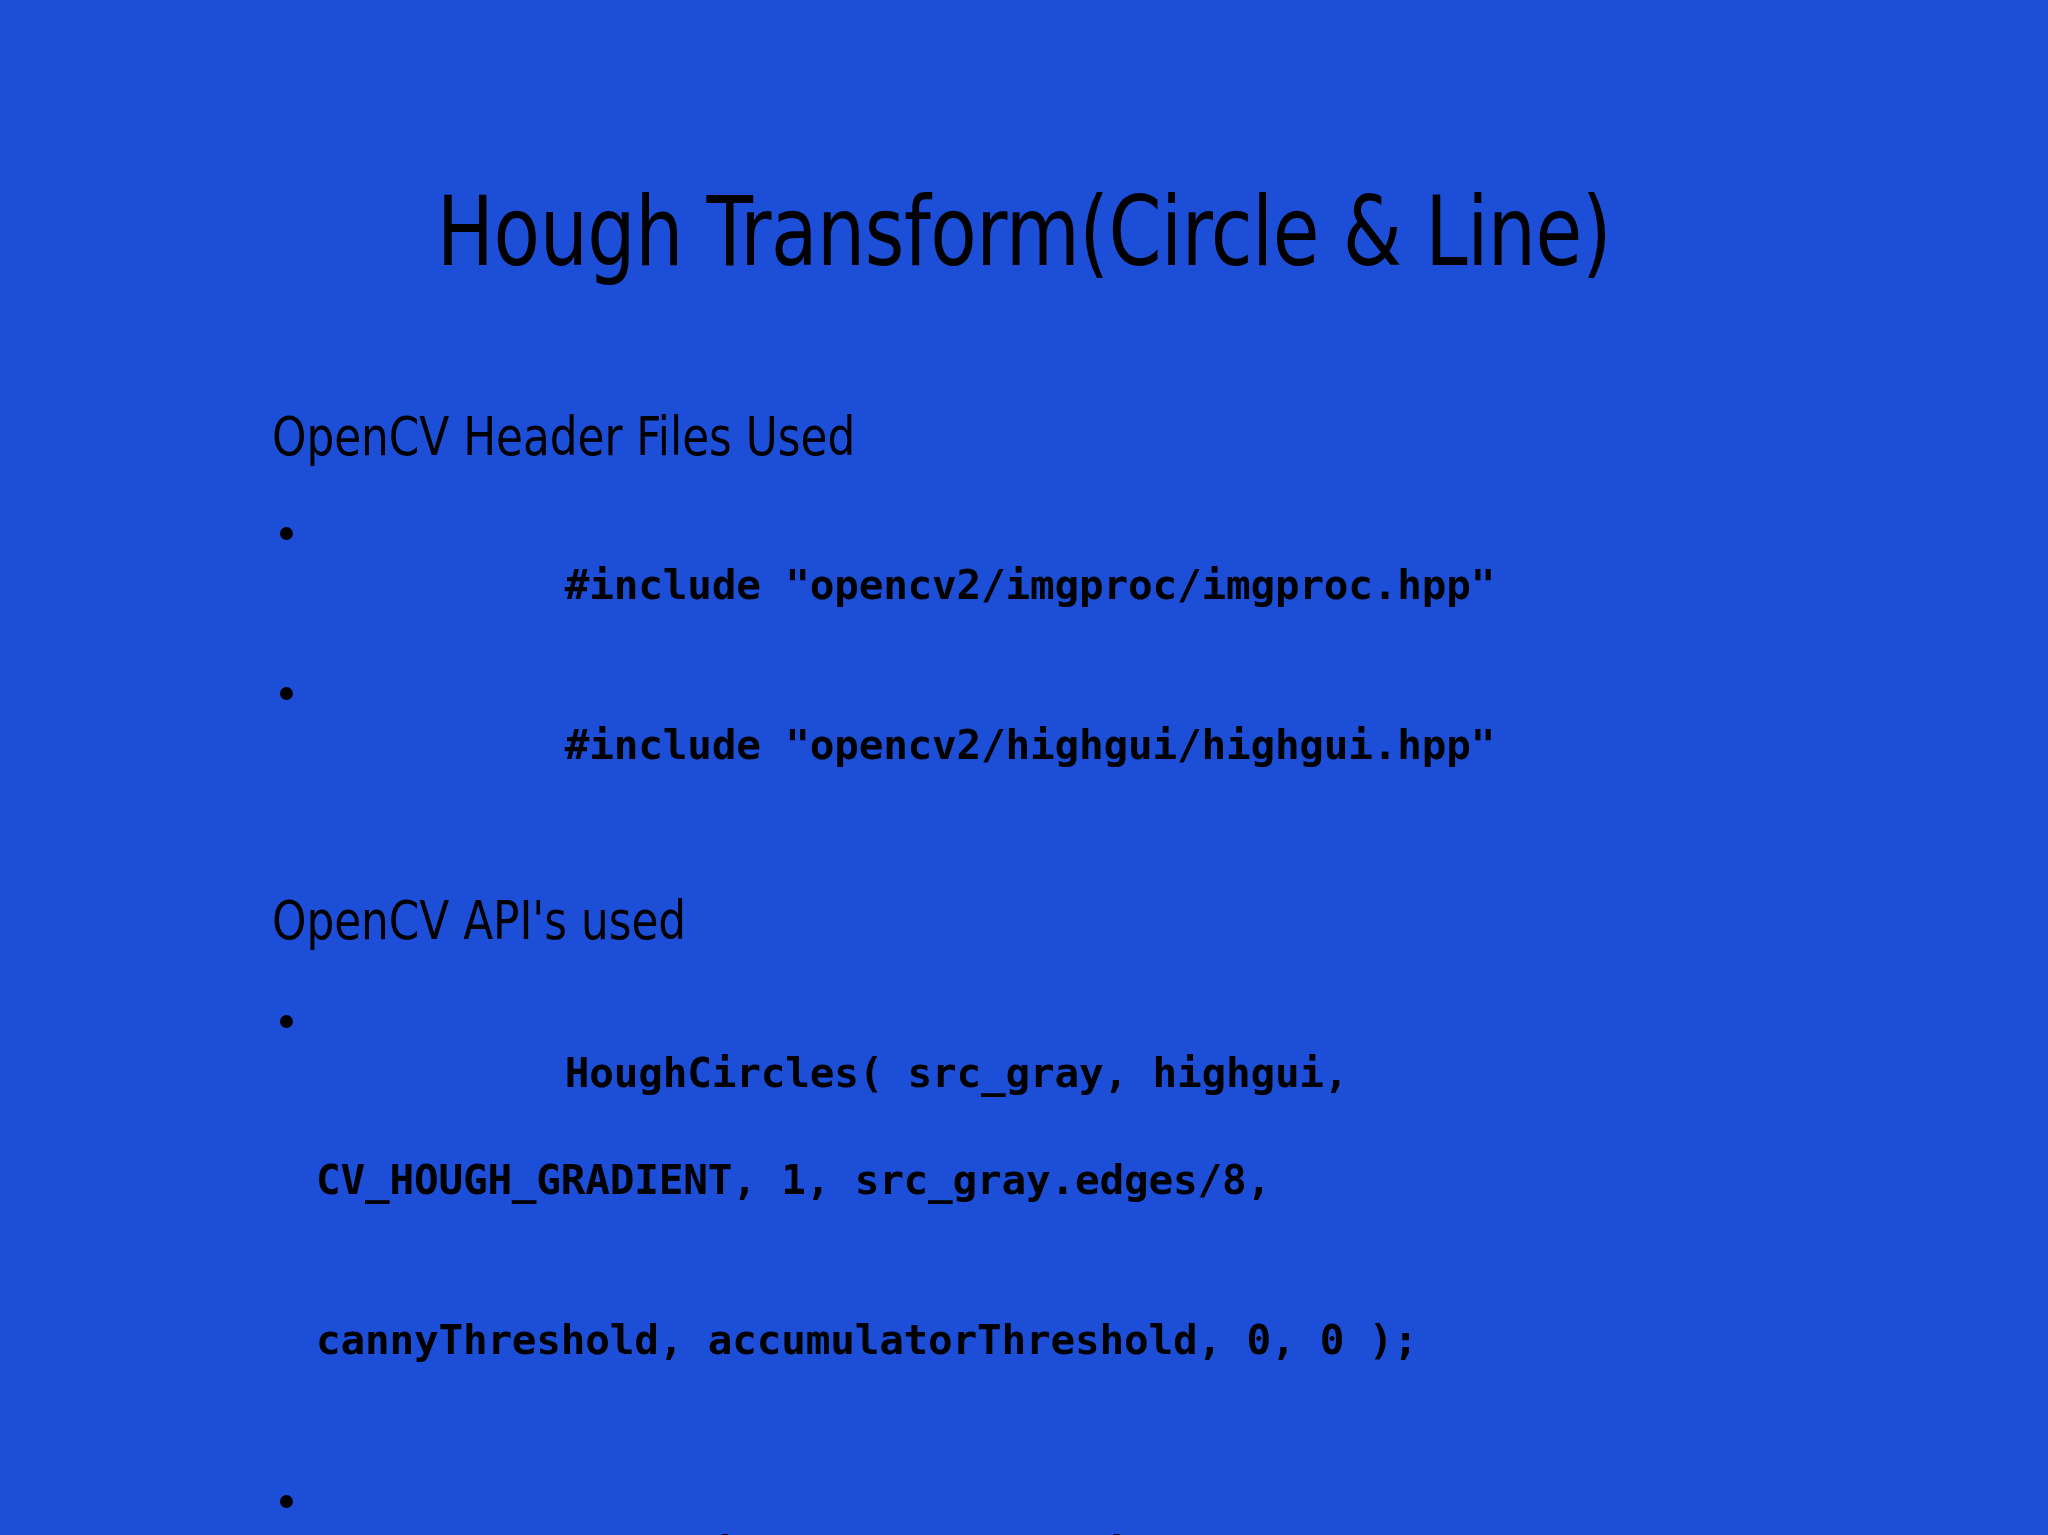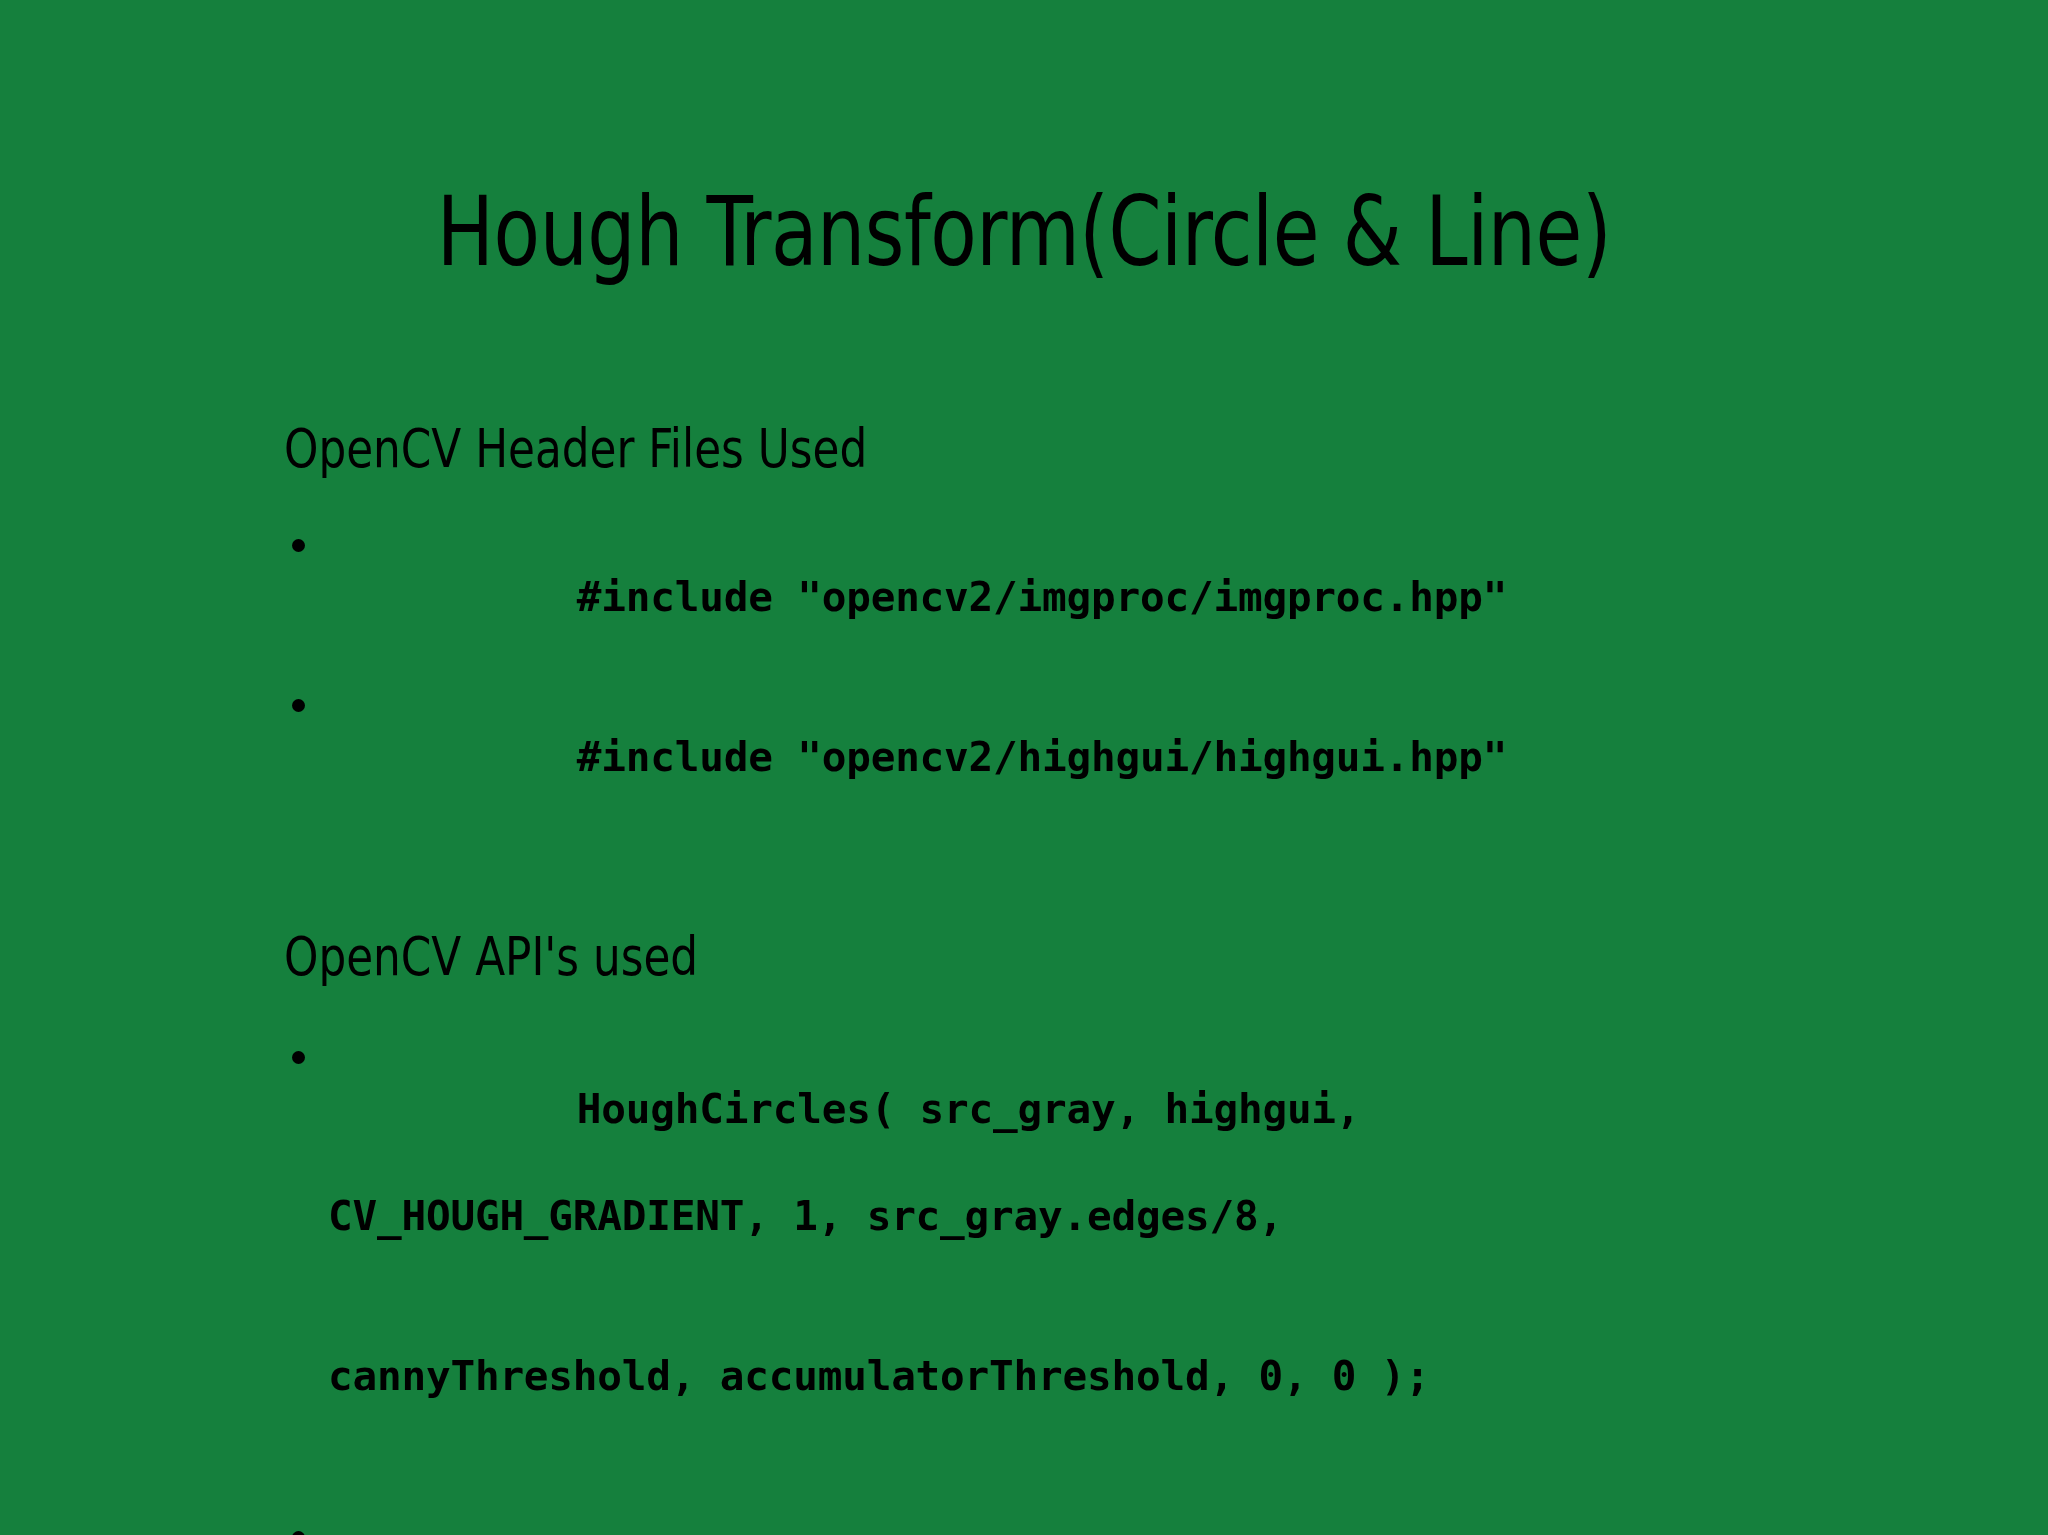--- a/index.html
+++ b/index.html
@@ -9,21 +9,21 @@
     background: #ffffff;
   }
   body {
     font-family: "DejaVu Sans", sans-serif;
     color: #000000;
   }
   .slide {
     position: relative;
     width: 2048px;
     height: 1535px;
-    background: #15803d;
+    background: #1d4ed8;
     overflow: hidden;
     box-sizing: border-box;
   }
 
   
   .slide-title {
     position: absolute;
     left: 0;
     top: 118px;
     width: 2048px;
@@ -41,21 +41,21 @@
 
   
   .content {
     position: absolute;
     left: 268px;
     top: 402px;
     width: 1620px;
   }
 
   .section {
-    margin: 16px;
+    margin: 4px;
     padding: 0;
   }
 
   .section-heading {
     font-family: "DejaVu Sans Condensed", "Liberation Sans Narrow", "Liberation Sans", sans-serif;
     font-size: 54px;
     font-weight: 400;
     line-height: 1.15;
     color: #000000;
     margin: 0;

